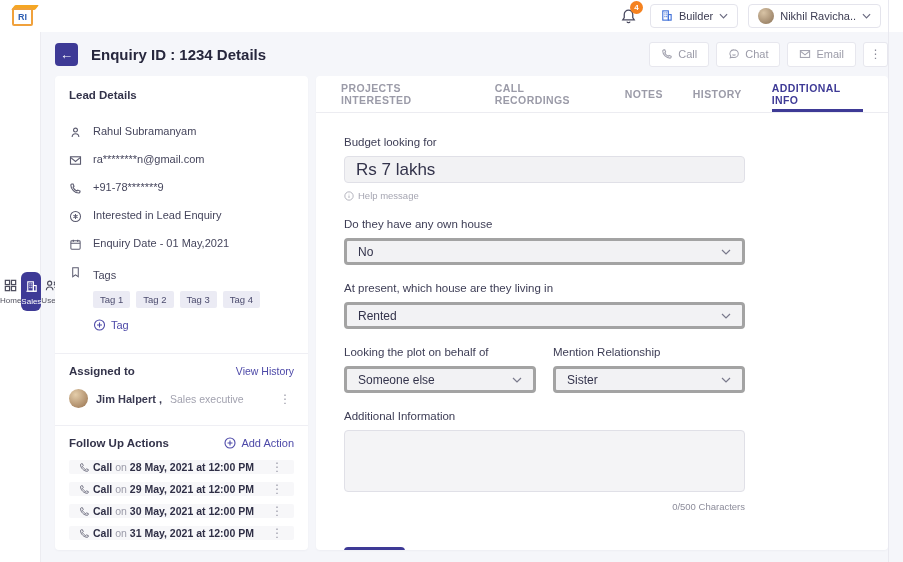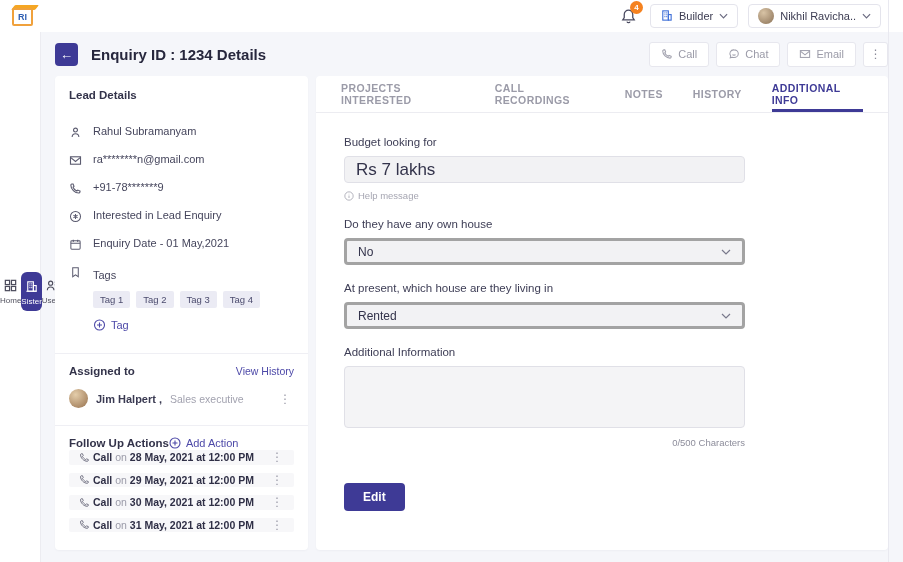--- a/index.html
+++ b/index.html
@@ -121,21 +121,21 @@
   .assigned-head { display:flex; align-items:center; justify-content:space-between; }
   .link { color:#4d49a8; font-size:10.5px; cursor:pointer; background:none; border:none; }
   .person-row { display:flex; align-items:center; gap:8px; margin:12px 0 13px; }
   .avatar-md {
     width:19px; height:19px; border-radius:50%;
     background:radial-gradient(circle at 35% 30%, #e4cdaa, #96704d); flex:0 0 19px;
   }
   .person-name { font-size:11px; color:#3a3a52; font-weight:bold; }
   .person-role { font-size:10.5px; color:#a2a2af; }
   .person-row .kebab { margin-left:auto; }
-  .follow-head { display:flex; align-items:center; justify-content:flex-start; margin-bottom:1px; }
+  .follow-head { display:flex; align-items:center; justify-content:space-between; margin-bottom:11px; }
   .follow-row {
     background:#f7f7f9; border-radius:2px; height:27px; margin-bottom:8px;
     display:flex; align-items:center; gap:3px; padding:0 8px 0 10px; cursor:pointer;
   }
   .follow-row svg { width:11px; height:11px; stroke:#6a6a7c; flex:0 0 11px; }
   .follow-text { font-size:10.5px; color:#2f2f46; font-weight:bold; white-space:nowrap; }
   .follow-text .prep { color:#9a9aa8; font-weight:normal; }
   .follow-row .kebab { margin-left:auto; }
 
   
@@ -236,21 +236,21 @@
             <rect x="9" y="9" width="4.5" height="4.5"></rect>
         </svg>
         <span>Home</span>
       </div>
       <div class="nav-item active">
         <svg viewBox="0 0 16 16" fill="none" stroke-width="1.2">
           <rect x="4" y="3" width="6" height="10"></rect>
             <rect x="10" y="7" width="3" height="6"></rect>
           <path d="M5.8 5.2h1M7.8 5.2h1M5.8 7.2h1M7.8 7.2h1M5.8 9.2h1M7.8 9.2h1M2.5 13h11"></path>
         </svg>
-        <span>Sister</span>
+        <span>Sales</span>
       </div>
       <div class="nav-item">
         <svg viewBox="0 0 16 16" fill="none" stroke-width="1.2">
           <circle cx="6" cy="5.5" r="2.2"></circle>
             <path d="M2.5 13c0-2 1.6-3.4 3.5-3.4S9.5 11 9.5 13"></path>
           <path d="M10.5 4a2.2 2.2 0 0 1 0 3.8M11 9.8c1.6.3 2.6 1.6 2.6 3.2"></path>
         </svg>
         <span>Users</span>
       </div>
       <div class="nav-item">
@@ -453,20 +453,40 @@
             <div class="field">
               <label class="field-label">At present, which house are they living in</label>
               <div class="select">
                 <span>Rented</span>
                 <svg viewBox="0 0 10 6" fill="none" stroke-width="1.2">
                     <path d="M1 1l4 4 4-4"></path>
                   </svg>
               </div>
             </div>
 
+            <div class="two-col">
+              <div class="field">
+                <label class="field-label">Looking the plot on behalf of</label>
+                <div class="select">
+                  <span>Someone else</span>
+                  <svg viewBox="0 0 10 6" fill="none" stroke-width="1.2">
+                      <path d="M1 1l4 4 4-4"></path>
+                    </svg>
+                </div>
+              </div>
+              <div class="field">
+                <label class="field-label">Mention Relationship</label>
+                <div class="select">
+                  <span>Sister</span>
+                  <svg viewBox="0 0 10 6" fill="none" stroke-width="1.2">
+                      <path d="M1 1l4 4 4-4"></path>
+                    </svg>
+                </div>
+              </div>
+            </div>
 
             <div class="field" style="margin-bottom:12px">
               <label class="field-label">Additional Information</label>
               <textarea class="textarea" readonly="" style=""></textarea>
               <div class="char-count">0/500 Characters</div>
             </div>
 
             <button class="edit-btn">Edit</button>
           </div>
         </div>

